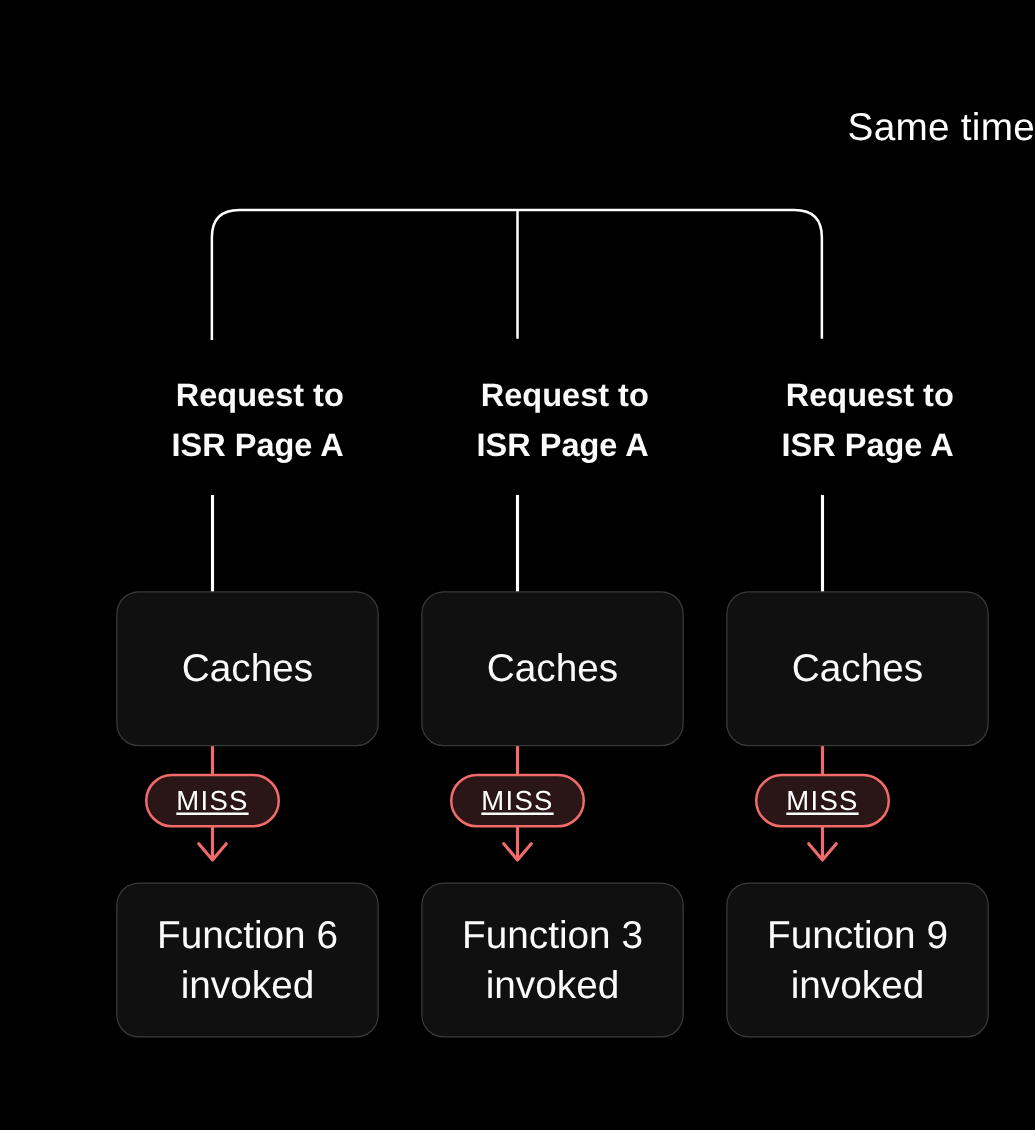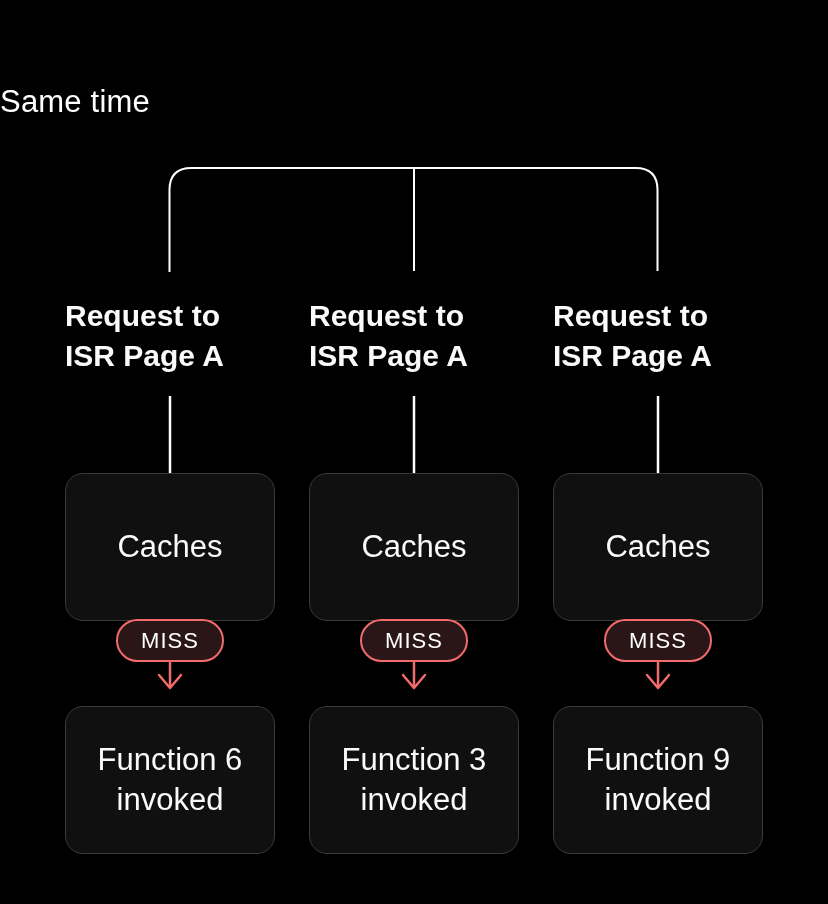--- a/index.html
+++ b/index.html
@@ -19,82 +19,84 @@
     height: 904px;
     background: var(--background);
     font-family: "Liberation Sans", sans-serif;
     overflow: hidden;
   }
   .title {
     position: absolute;
     top: 84px;
     left: 0;
     width: 828px;
-    text-align: left;
+    text-align: right;
     color: var(--line);
     font-size: 31px;
     font-weight: 500;
     letter-spacing: 0.2px;
   }
   .lines-svg {
     position: absolute;
     top: 0;
     left: 0;
     z-index: 1;
   }
   .lines-svg .white-line { stroke: var(--line); fill: none; }
   .lines-svg .red-line { stroke: var(--accent-red); fill: none; }
   .request-label {
     position: absolute;
     top: 296px;
     width: 210px;
-    text-align: left;
+    text-align: right;
     color: var(--text);
-    font-size: 30px;
+    font-size: 26px;
     font-weight: 700;
     line-height: 40px;
     white-space: pre-line;
     z-index: 2;
   }
   .node-box {
     position: absolute;
     width: 210px;
-    height: 148px;
+    height: 124px;
     background: var(--box-fill);
     border: 1.5px solid var(--box-border);
     border-radius: 18px;
     display: flex;
     align-items: center;
     justify-content: center;
     text-align: center;
     color: var(--text);
     font-size: 31px;
     font-weight: 400;
     line-height: 40px;
     white-space: pre-line;
     z-index: 2;
+    margin-left: 28px;
   }
   .caches-box { top: 473px; }
   .function-box { top: 706px; }
   .miss-badge {
     position: absolute;
     top: 619px;
     width: 108px;
     height: 43px;
     background: var(--miss-fill);
     border: 2px solid var(--accent-red);
     border-radius: 22px;
     display: flex;
     align-items: center;
     justify-content: center;
     color: #FFFFFF;
     font-size: 22px;
     font-weight: 400;
     letter-spacing: 1px;
     z-index: 3;
+    text-decoration: underline;
   }
   
   .col-0 { left: 65px; }
   .col-1 { left: 309px; }
   .col-2 { left: 553px; }
   .badge-col-0 { left: 116px; }
   .badge-col-1 { left: 360px; }
   .badge-col-2 { left: 604px; }
 </style>
 </head>

